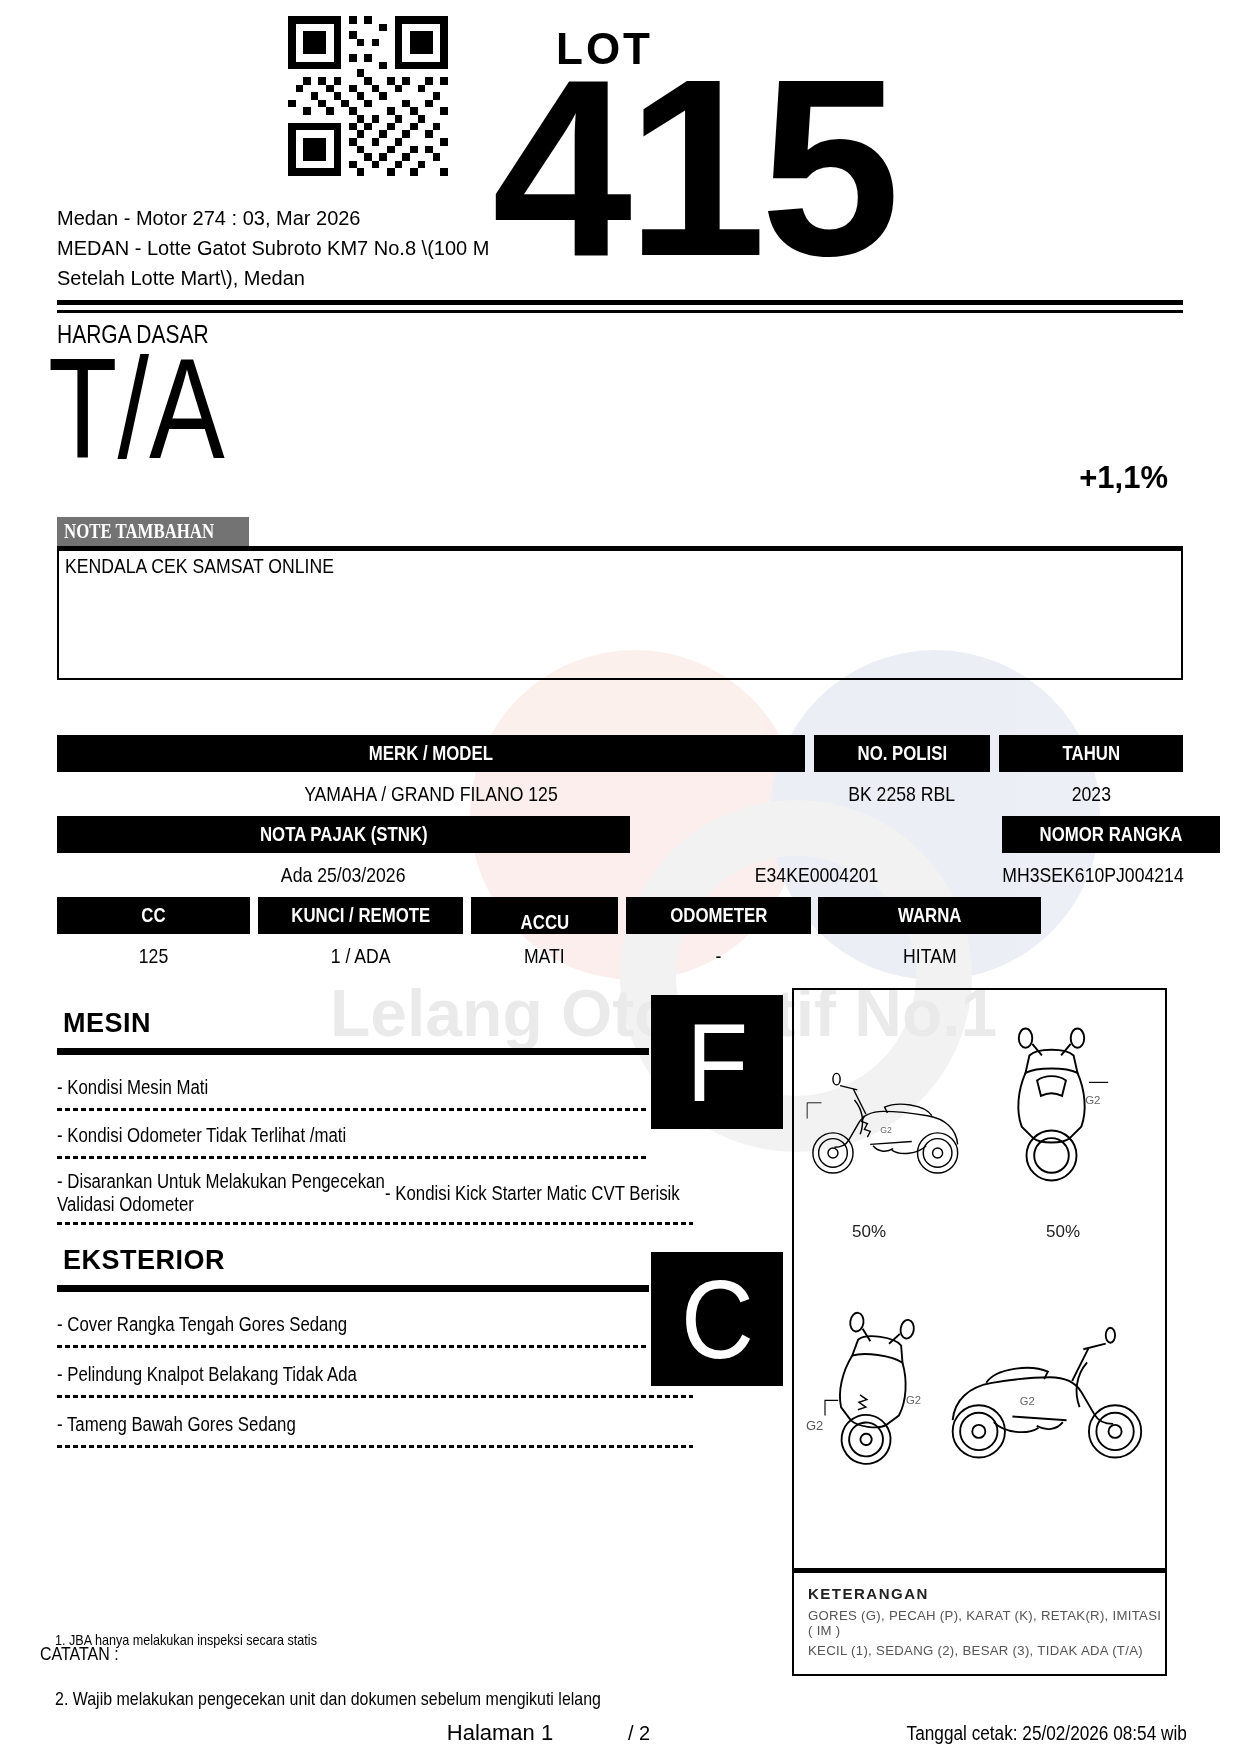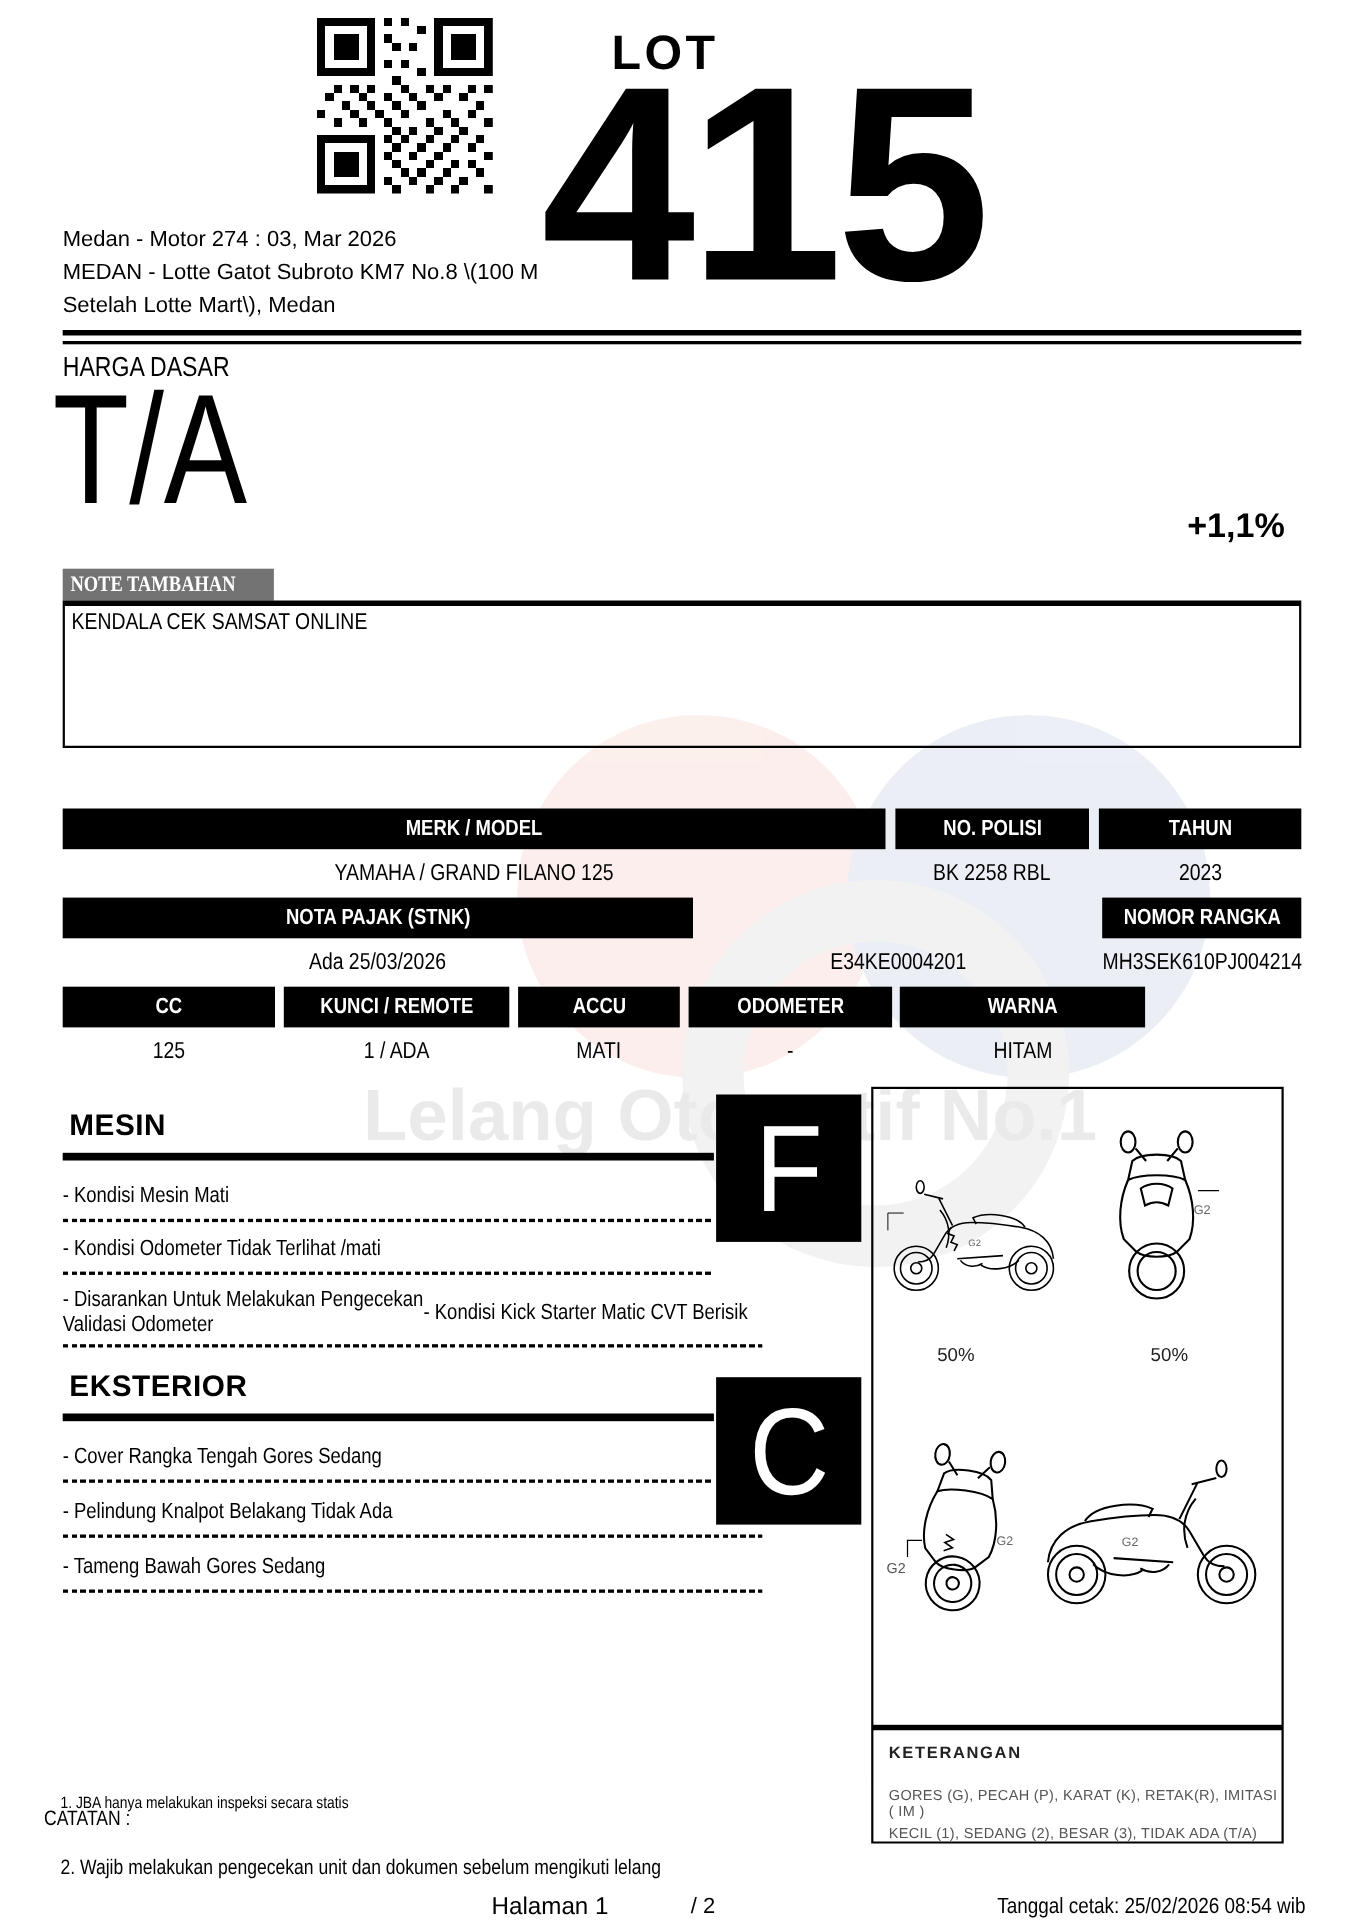--- a/index.html
+++ b/index.html
@@ -181,40 +181,40 @@
     <div class="vcell" style="left:814px;top:777px;width:176px;">
         <span class="cond-c">BK 2258 RBL</span>
       </div>
     <div class="vcell" style="left:999px;top:777px;width:184px;">
         <span class="cond-c">2023</span>
       </div>
 
     <div class="hcell" style="left:57px;top:816px;width:573px;">
         <span class="cond-c">NOTA PAJAK (STNK)</span>
       </div>
-    <div class="hcell" style="left:1002px;top:816px;width:181px;">
+    <div class="hcell" style="left:1002px;top:816px;width:218px;">
         <span class="cond-c">NOMOR RANGKA</span>
       </div>
     <div class="vcell" style="left:57px;top:858px;width:573px;">
         <span class="cond-c">Ada 25/03/2026</span>
       </div>
     <div class="vcell" style="left:641px;top:858px;width:352px;">
         <span class="cond-c">E34KE0004201</span>
       </div>
     <div class="vcell" style="left:1002px;top:858px;width:181px;">
         <span class="cond-c">MH3SEK610PJ004214</span>
       </div>
 
     <div class="hcell" style="left:57px;top:897px;width:193px;">
         <span class="cond-c">CC</span>
       </div>
     <div class="hcell" style="left:258px;top:897px;width:205px;">
         <span class="cond-c">KUNCI / REMOTE</span>
       </div>
-    <div class="hcell" style="left:471px;top:897px;width:147px;">
+    <div class="hcell" style="left:471px;top:897px;width:147px;align-items:flex-end;">
         <span class="cond-c">ACCU</span>
       </div>
     <div class="hcell" style="left:626px;top:897px;width:185px;">
         <span class="cond-c">ODOMETER</span>
       </div>
     <div class="hcell" style="left:818px;top:897px;width:223px;">
         <span class="cond-c">WARNA</span>
       </div>
     <div class="vcell" style="left:57px;top:939px;width:193px;">
         <span class="cond-c">125</span>
@@ -343,21 +343,21 @@
           <path d="M110,108 C120,114 132,112 138,104"></path>
         </g>
         <text x="92" y="86" font-size="12" fill="#666">G2</text>
       </svg>
 
       <div class="abs" style="left:12px;top:428px;font-size:13px;color:#555;">G2</div>
     </div>
 
     <div class="abs" style="left:792px;top:1570px;width:375px;height:106px;border:2px solid #000;border-top-width:3px;box-sizing:border-box;padding:12px 0 0 14px;">
       <div style="font-size:15px;font-weight:600;letter-spacing:1.5px;color:#222;">KETERANGAN</div>
-      <div style="margin-top:22px;font-size:13.2px;color:#555;letter-spacing:.3px;">GORES (G), PECAH (P), KARAT (K), RETAK(R), IMITASI ( IM )</div>
+      <div style="margin-top:6px;font-size:13.2px;color:#555;letter-spacing:.3px;">GORES (G), PECAH (P), KARAT (K), RETAK(R), IMITASI ( IM )</div>
       <div style="margin-top:5px;font-size:13.2px;color:#555;letter-spacing:.3px;">KECIL (1), SEDANG (2), BESAR (3), TIDAK ADA (T/A)</div>
     </div>
 
     <div class="abs" style="left:40px;top:1643px;font-size:19px;">
       <span class="cond">CATATAN :</span>
     </div>
     <div class="abs" style="left:55px;top:1631px;font-size:15px;">
       <span class="cond">1. JBA hanya melakukan inspeksi secara statis</span>
     </div>
     <div class="abs" style="left:55px;top:1688px;font-size:19px;">

